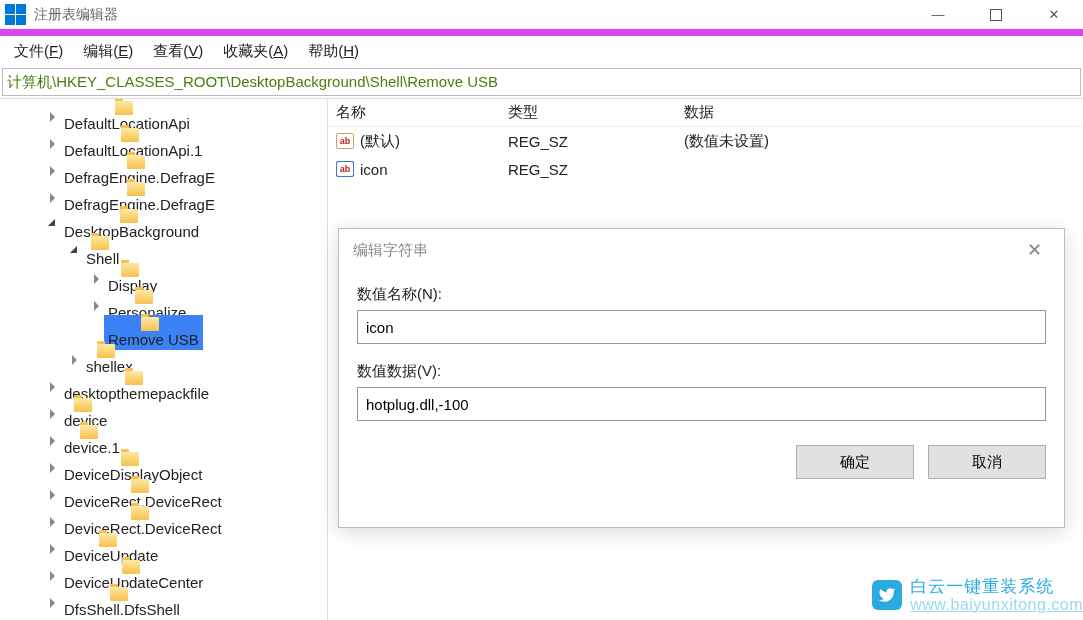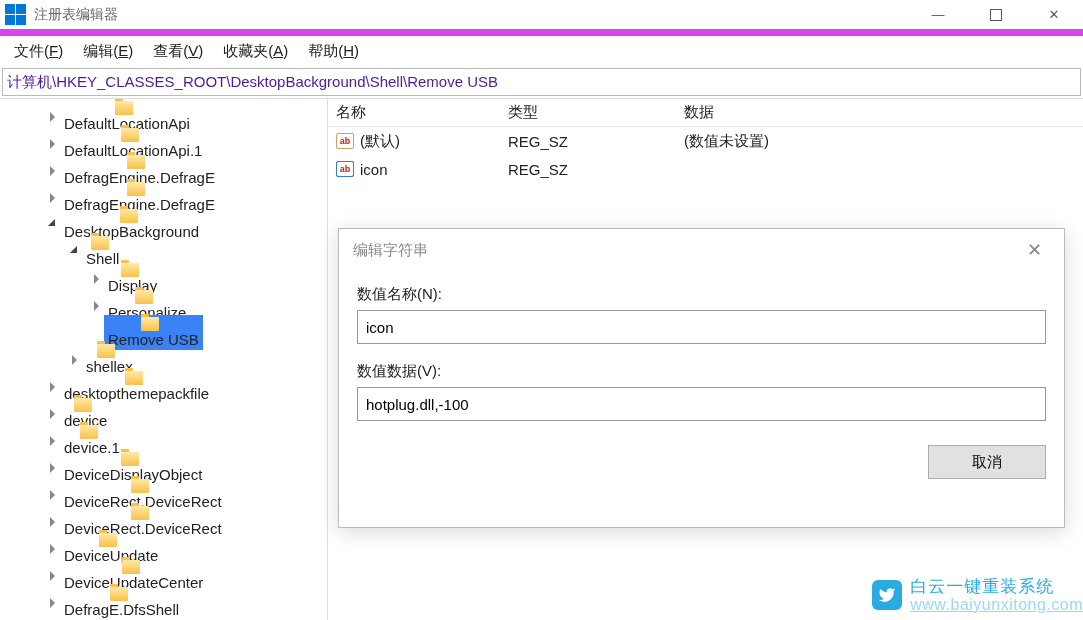--- a/index.html
+++ b/index.html
@@ -13,21 +13,21 @@
 .win-controls { display: flex; height: 100%; }
 .win-controls div { width: 58px; display: flex; align-items: center; justify-content: center; color: #555; font-size: 13px; }
 .win-controls .max-box { width: 12px; height: 12px; border: 1px solid #555; }
 
 
 .menubar { height: 30px; display: flex; align-items: center; padding: 0 4px; font-size: 15px; color: #222; }
 .menubar .menu-item { padding: 4px 10px; cursor: default; }
 .menubar .u { text-decoration: underline; }
 
 
-.addressbar { height: 28px; border: 1px solid #bbb; margin: 2px 2px 2px 2px; display: flex; align-items: center; padding: 0 4px; font-size: 15px; color: #4c1d95; }
+.addressbar { height: 28px; border: 1px solid #bbb; margin: 2px 2px 2px 2px; display: flex; align-items: center; padding: 0 4px; font-size: 15px; color: #4d7c0f; }
 
 
 .main { display: flex; height: calc(620px - 36px - 30px - 32px); border-top: 1px solid #ddd; }
 .tree-pane { width: 328px; border-right: 1px solid #ddd; overflow: hidden; padding-top: 4px; position: relative; }
 .list-pane { flex: 1; position: relative; }
 
 
 .tree { font-size: 15px; color: #222; }
 .tree-row { display: flex; align-items: center; height: 27px; padding-right: 4px; white-space: nowrap; }
 .tree-row .indent { display: inline-block; }
@@ -246,21 +246,21 @@
           <span class="label-wrap">
             <span class="folder-icon"></span>
             <span>DeviceUpdateCenter</span>
           </span>
         </div>
         <div class="tree-row">
           <span class="indent" style="width: 44px;"></span>
           <span class="chev closed"></span>
           <span class="label-wrap">
             <span class="folder-icon"></span>
-            <span>DefragE.DfsShell</span>
+            <span>DfsShell.DfsShell</span>
           </span>
         </div>
         <div class="tree-row">
           <span class="indent" style="width: 44px;"></span>
           <span class="label-wrap"></span>
         </div>
       </div>
   </div>
   <div class="list-pane">
     <div class="list-header">
@@ -294,20 +294,21 @@
     <span>编辑字符串</span>
     <span class="dlg-close">✕</span>
   </div>
   <div class="dialog-body">
     <div class="lbl">数值名称(<span class="u">N</span>):</div>
     <input class="inp" readonly="" value="icon" style="">
     <div class="lbl" style="margin-top:18px">数值数据(<span class="u">V</span>):</div>
     <input class="inp" value="hotplug.dll,-100" style="">
   </div>
   <div class="dialog-actions">
+    <button>确定</button>
     <button>取消</button>
   </div>
 </div>
 
 <div class="watermark">
   <div class="logo">
     <svg viewBox="0 0 24 24">
         <path d="M23 3a10.9 10.9 0 01-3.14 1.53A4.48 4.48 0 0016 3c-2.5 0-4.5 2-4.5 4.5 0 .35.04.7.11 1.03A12.8 12.8 0 013 4s-4 9 5 13a13 13 0 01-7 2c9 5 20 0 20-11.5 0-.28-.03-.56-.08-.83A7.72 7.72 0 0023 3z"></path>
       </svg>
   </div>

